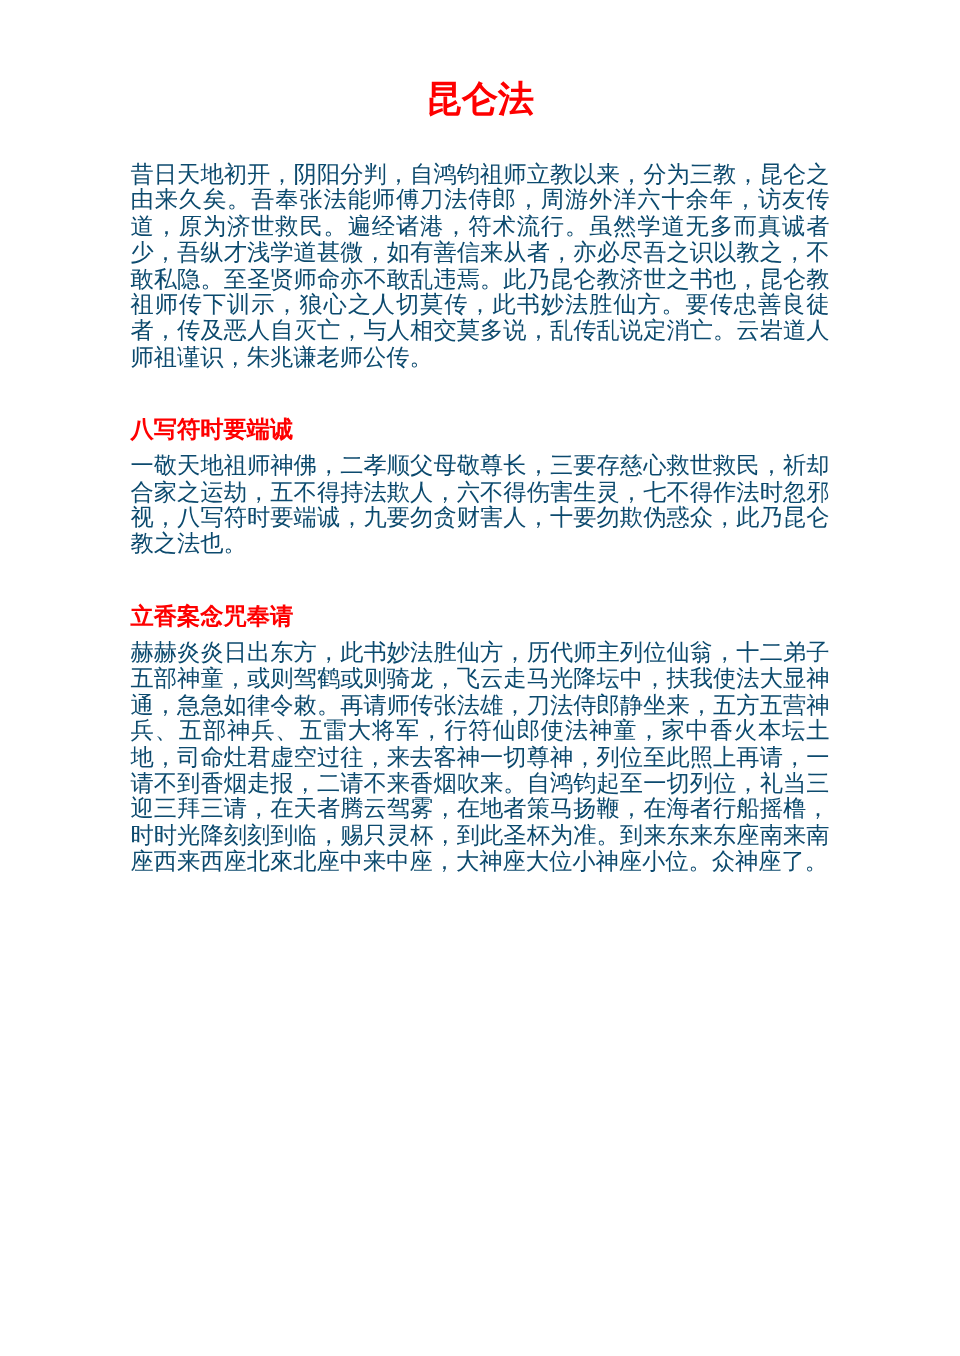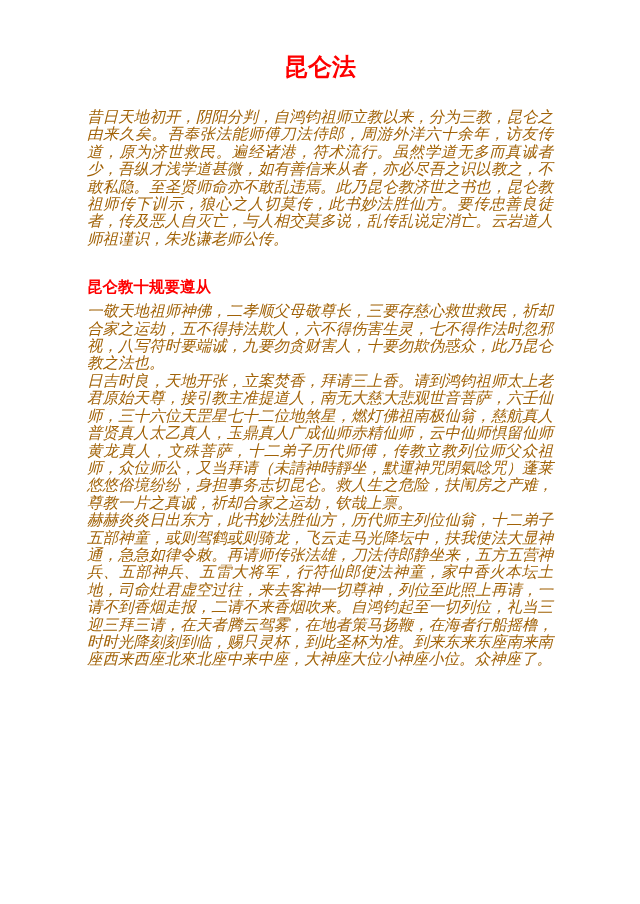--- a/index.html
+++ b/index.html
@@ -24,47 +24,46 @@
     line-height: 34px;
     font-weight: bold;
     text-align: center;
     color: #fe0000;
   }
   .body-para {
     margin: 0;
     font-size: 15.5px;
     line-height: 17.4px;
     text-align: justify;
-    color: #a16207;
+    color: #0c4a6e;
     word-break: break-all;
-    font-style: italic;
   }
   .section-heading {
     margin: 31px 0 6px 0;
     font-size: 15.5px;
     line-height: 18px;
     font-weight: bold;
     color: #fe0000;
   }
 </style>
 </head>
 <body>
 
 <div class="page">
 
   <h1 class="doc-title">昆仑法</h1>
 
   <p class="body-para">昔日天地初开，阴阳分判，自鸿钧祖师立教以来，分为三教，昆仑之由来久矣。吾奉张法能师傅刀法侍郎，周游外洋六十余年，访友传道，原为济世救民。遍经诸港，符术流行。虽然学道无多而真诚者少，吾纵才浅学道甚微，如有善信来从者，亦必尽吾之识以教之，不敢私隐。至圣贤师命亦不敢乱违焉。此乃昆仑教济世之书也，昆仑教祖师传下训示，狼心之人切莫传，此书妙法胜仙方。要传忠善良徒者，传及恶人自灭亡，与人相交莫多说，乱传乱说定消亡。云岩道人师祖谨识，朱兆谦老师公传。</p>
 
   <section>
-    <h2 class="section-heading">昆仑教十规要遵从</h2>
+    <h2 class="section-heading">八写符时要端诚</h2>
     <p class="body-para">一敬天地祖师神佛，二孝顺父母敬尊长，三要存慈心救世救民，祈却合家之运劫，五不得持法欺人，六不得伤害生灵，七不得作法时忽邪视，八写符时要端诚，九要勿贪财害人，十要勿欺伪惑众，此乃昆仑教之法也。</p>
   </section>
 
   <section>
-    <p class="body-para">日吉时良，天地开张，立案焚香，拜请三上香。请到鸿钧祖师太上老君原始天尊，接引教主准提道人，南无大慈大悲观世音菩萨，六壬仙师，三十六位天罡星七十二位地煞星，燃灯佛祖南极仙翁，慈航真人普贤真人太乙真人，玉鼎真人广成仙师赤精仙师，云中仙师惧留仙师黄龙真人，文殊菩萨，十二弟子历代师傅，传教立教列位师父众祖师，众位师公，又当拜请（未請神時靜坐，默運神咒閉氣唸咒）蓬莱悠悠俗境纷纷，身担事务志切昆仑。救人生之危险，扶闱房之产难，尊教一片之真诚，祈却合家之运劫，钦哉上禀。</p>
   </section>
 
   <section>
+    <h2 class="section-heading">立香案念咒奉请</h2>
     <p class="body-para">赫赫炎炎日出东方，此书妙法胜仙方，历代师主列位仙翁，十二弟子五部神童，或则驾鹤或则骑龙，飞云走马光降坛中，扶我使法大显神通，急急如律令敕。再请师传张法雄，刀法侍郎静坐来，五方五营神兵、五部神兵、五雷大将军，行符仙郎使法神童，家中香火本坛土地，司命灶君虚空过往，来去客神一切尊神，列位至此照上再请，一请不到香烟走报，二请不来香烟吹来。自鸿钧起至一切列位，礼当三迎三拜三请，在天者腾云驾雾，在地者策马扬鞭，在海者行船摇橹，时时光降刻刻到临，赐只灵杯，到此圣杯为准。到来东来东座南来南座西来西座北來北座中来中座，大神座大位小神座小位。众神座了。</p>
   </section>
 
 </div>
 
 </body></html>

